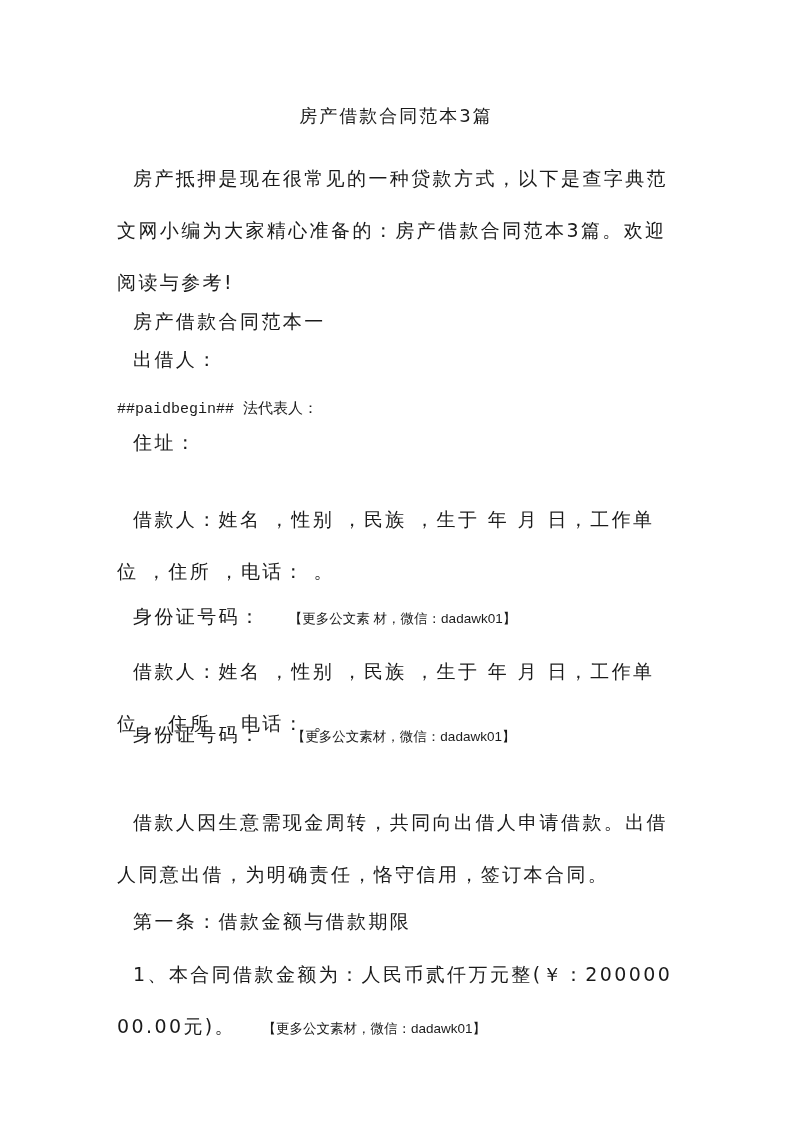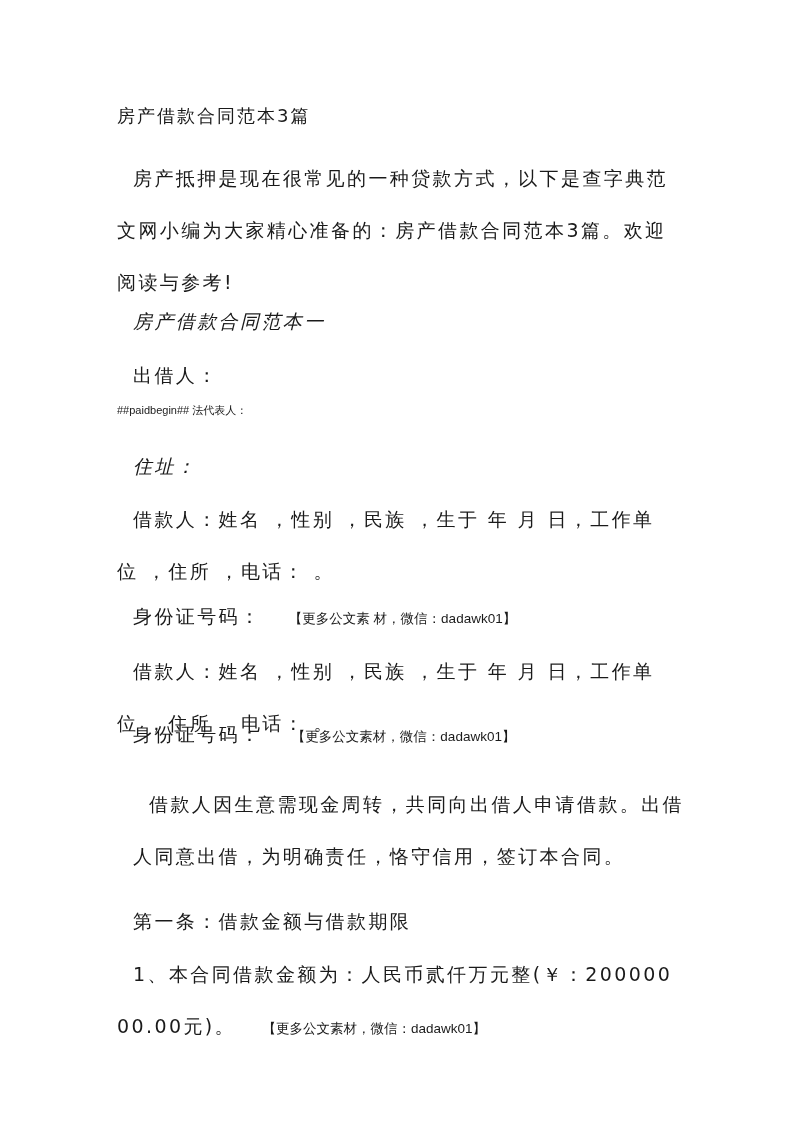--- a/index.html
+++ b/index.html
@@ -19,82 +19,83 @@
     position: absolute;
     left: 117px;
     top: 0;
     width: 558px;
   }
   .title {
     position: absolute;
     left: 0;
     width: 558px;
     top: 104px;
+    text-align: center;
     font-size: 18px;
     letter-spacing: 2px;
     line-height: 24px;
     white-space: nowrap;
   }
   .para {
     position: absolute;
     left: 0;
     width: 558px;
     font-size: 19px;
     letter-spacing: 2.4px;
     line-height: 52px;
     text-indent: 16px;
     word-break: break-all;
   }
   .small {
-    font-size: 11px;
+    font-size: 15px;
     letter-spacing: 0;
     text-indent: 0;
-    font-family: Liberation Sans, sans-serif;
+    font-family: Liberation Mono, monospace;
   }
   .promo {
     font-size: 13.5px;
     letter-spacing: 0;
     font-family: "Liberation Sans", "DejaVu Sans", sans-serif;
   }
 </style>
 </head>
 <body>
 
 <div class="page">
 
   <div class="title">房产借款合同范本3篇</div>
 
   <div class="para" style="top:152px;">房产抵押是现在很常见的一种贷款方式，以下是查字典范文网小编为大家精心准备的：房产借款合同范本3篇。欢迎阅读与参考!</div>
 
-  <div class="para" style="top:295px;font-style:italic;">房产借款合同范本一</div>
+  <div class="para" style="top:295px;">房产借款合同范本一</div>
 
-  <div class="para" style="top:349px;">出借人：</div>
+  <div class="para" style="top:333px;">出借人：</div>
 
   <div class="para small" style="top:400px; line-height:20px;">
     <span>##paidbegin##</span>
     <span>法代表人：</span>
   </div>
 
-  <div class="para" style="top:440px;font-style:italic;">住址：</div>
+  <div class="para" style="top:416px;">住址：</div>
 
   <div class="para" style="top:493px;">借款人：姓名 ，性别 ，民族 ，生于 年 月 日，工作单位 ，住所 ，电话： 。</div>
 
   <div class="para" style="top:590px;">
     <span>身份证号码：</span>
     <span class="promo" style="margin-left:19px;">【更多公文素 材，微信：dadawk01】</span>
   </div>
 
   <div class="para" style="top:645px;">借款人：姓名 ，性别 ，民族 ，生于 年 月 日，工作单位 ，住所 ，电话： 。</div>
 
   <div class="para" style="top:708px;">
     <span>身份证号码：</span>
     <span class="promo" style="margin-left:22px;">【更多公文素材，微信：dadawk01】</span>
   </div>
 
-  <div class="para" style="top:778px;margin-left:16px;">借款人因生意需现金周转，共同向出借人申请借款。出借人同意出借，为明确责任，恪守信用，签订本合同。</div>
+  <div class="para" style="top:796px;">借款人因生意需现金周转，共同向出借人申请借款。出借人同意出借，为明确责任，恪守信用，签订本合同。</div>
 
   <div class="para" style="top:895px;">第一条：借款金额与借款期限</div>
 
   <div class="para" style="top:948px;">
     <span>1、本合同借款金额为：人民币贰仟万元整(￥：20000000.00元)。</span>
     <span class="promo" style="margin-left:18px;">【更多公文素材，微信：dadawk01】</span>
   </div>
 
 </div>
 

